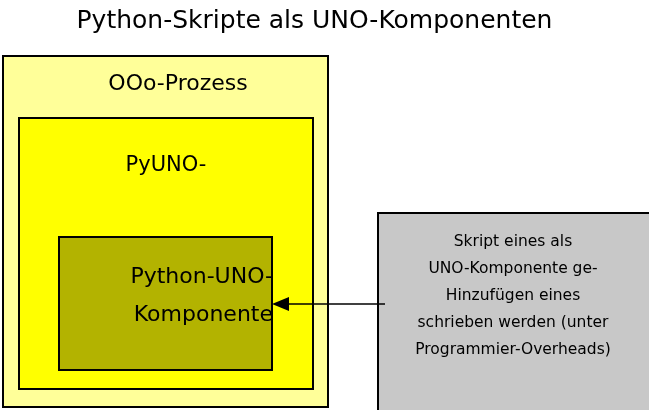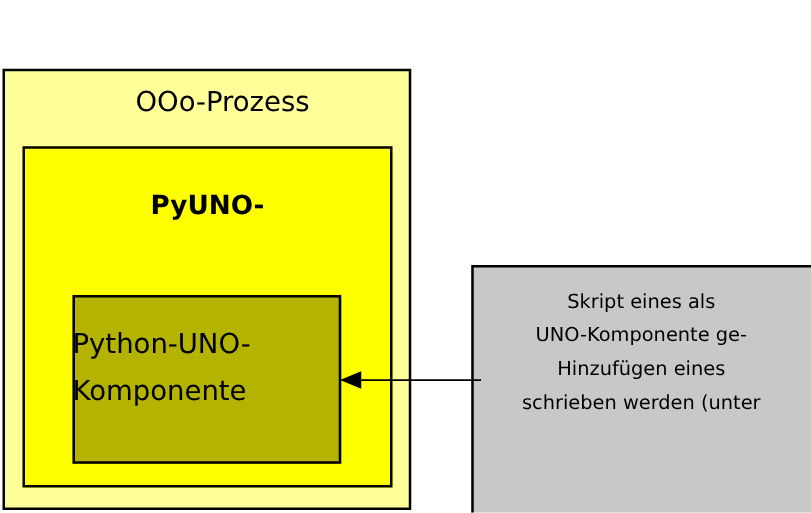--- a/index.html
+++ b/index.html
@@ -63,35 +63,34 @@
     background: #ffff00;
   }
   #pyuno-runtime-label {
     position: absolute;
     left: 18px;
     top: 148px;
     width: 296px;
     text-align: center;
     font-size: 21px;
     line-height: 33px;
-    font-weight: bold;
   }
   #python-uno-component-box {
     left: 58px;
     top: 236px;
     width: 215px;
     height: 135px;
     background: #b3b300;
   }
   #python-uno-component-label {
     position: absolute;
     left: 58px;
     top: 257px;
     width: 215px;
-    text-align: left;
+    text-align: right;
     font-size: 22px;
     line-height: 38px;
   }
   #note-box {
     left: 377px;
     top: 212px;
     width: 276px;
     height: 202px;
     background: #c8c8c8;
   }
@@ -111,20 +110,21 @@
     top: 292px;
     width: 120px;
     height: 24px;
   }
 </style>
 </head>
 <body>
 
 <div id="canvas">
 
+  <div class="title">Python-Skripte als UNO-Komponenten</div>
 
   <div class="box" id="ooo-process-box"></div>
   <div id="ooo-process-label">OOo-Prozess</div>
 
   <div class="box" id="pyuno-runtime-box"></div>
   <div id="pyuno-runtime-label">
     <span class="note-line">PyUNO-</span>
   </div>
 
   <div class="box" id="python-uno-component-box"></div>
@@ -132,20 +132,21 @@
     <span class="note-line">Python-UNO-</span>
     <span class="note-line">Komponente</span>
   </div>
 
   <div class="box" id="note-box"></div>
   <div id="note-text">
     <span class="note-line">Skript eines als</span>
     <span class="note-line">UNO-Komponente ge-</span>
     <span class="note-line">Hinzufügen eines</span>
     <span class="note-line">schrieben werden (unter</span>
+    <span class="note-line">Programmier-Overheads)</span>
   </div>
 
   <svg id="connector-arrow" viewBox="0 0 120 24" xmlns="http://www.w3.org/2000/svg">
     <line x1="22" y1="12" x2="120" y2="12" stroke="#000000" stroke-width="1.4"></line>
     <polygon points="7,12 24,5 24,19" fill="#000000"></polygon>
   </svg>
 
 </div>
 
 </body></html>

